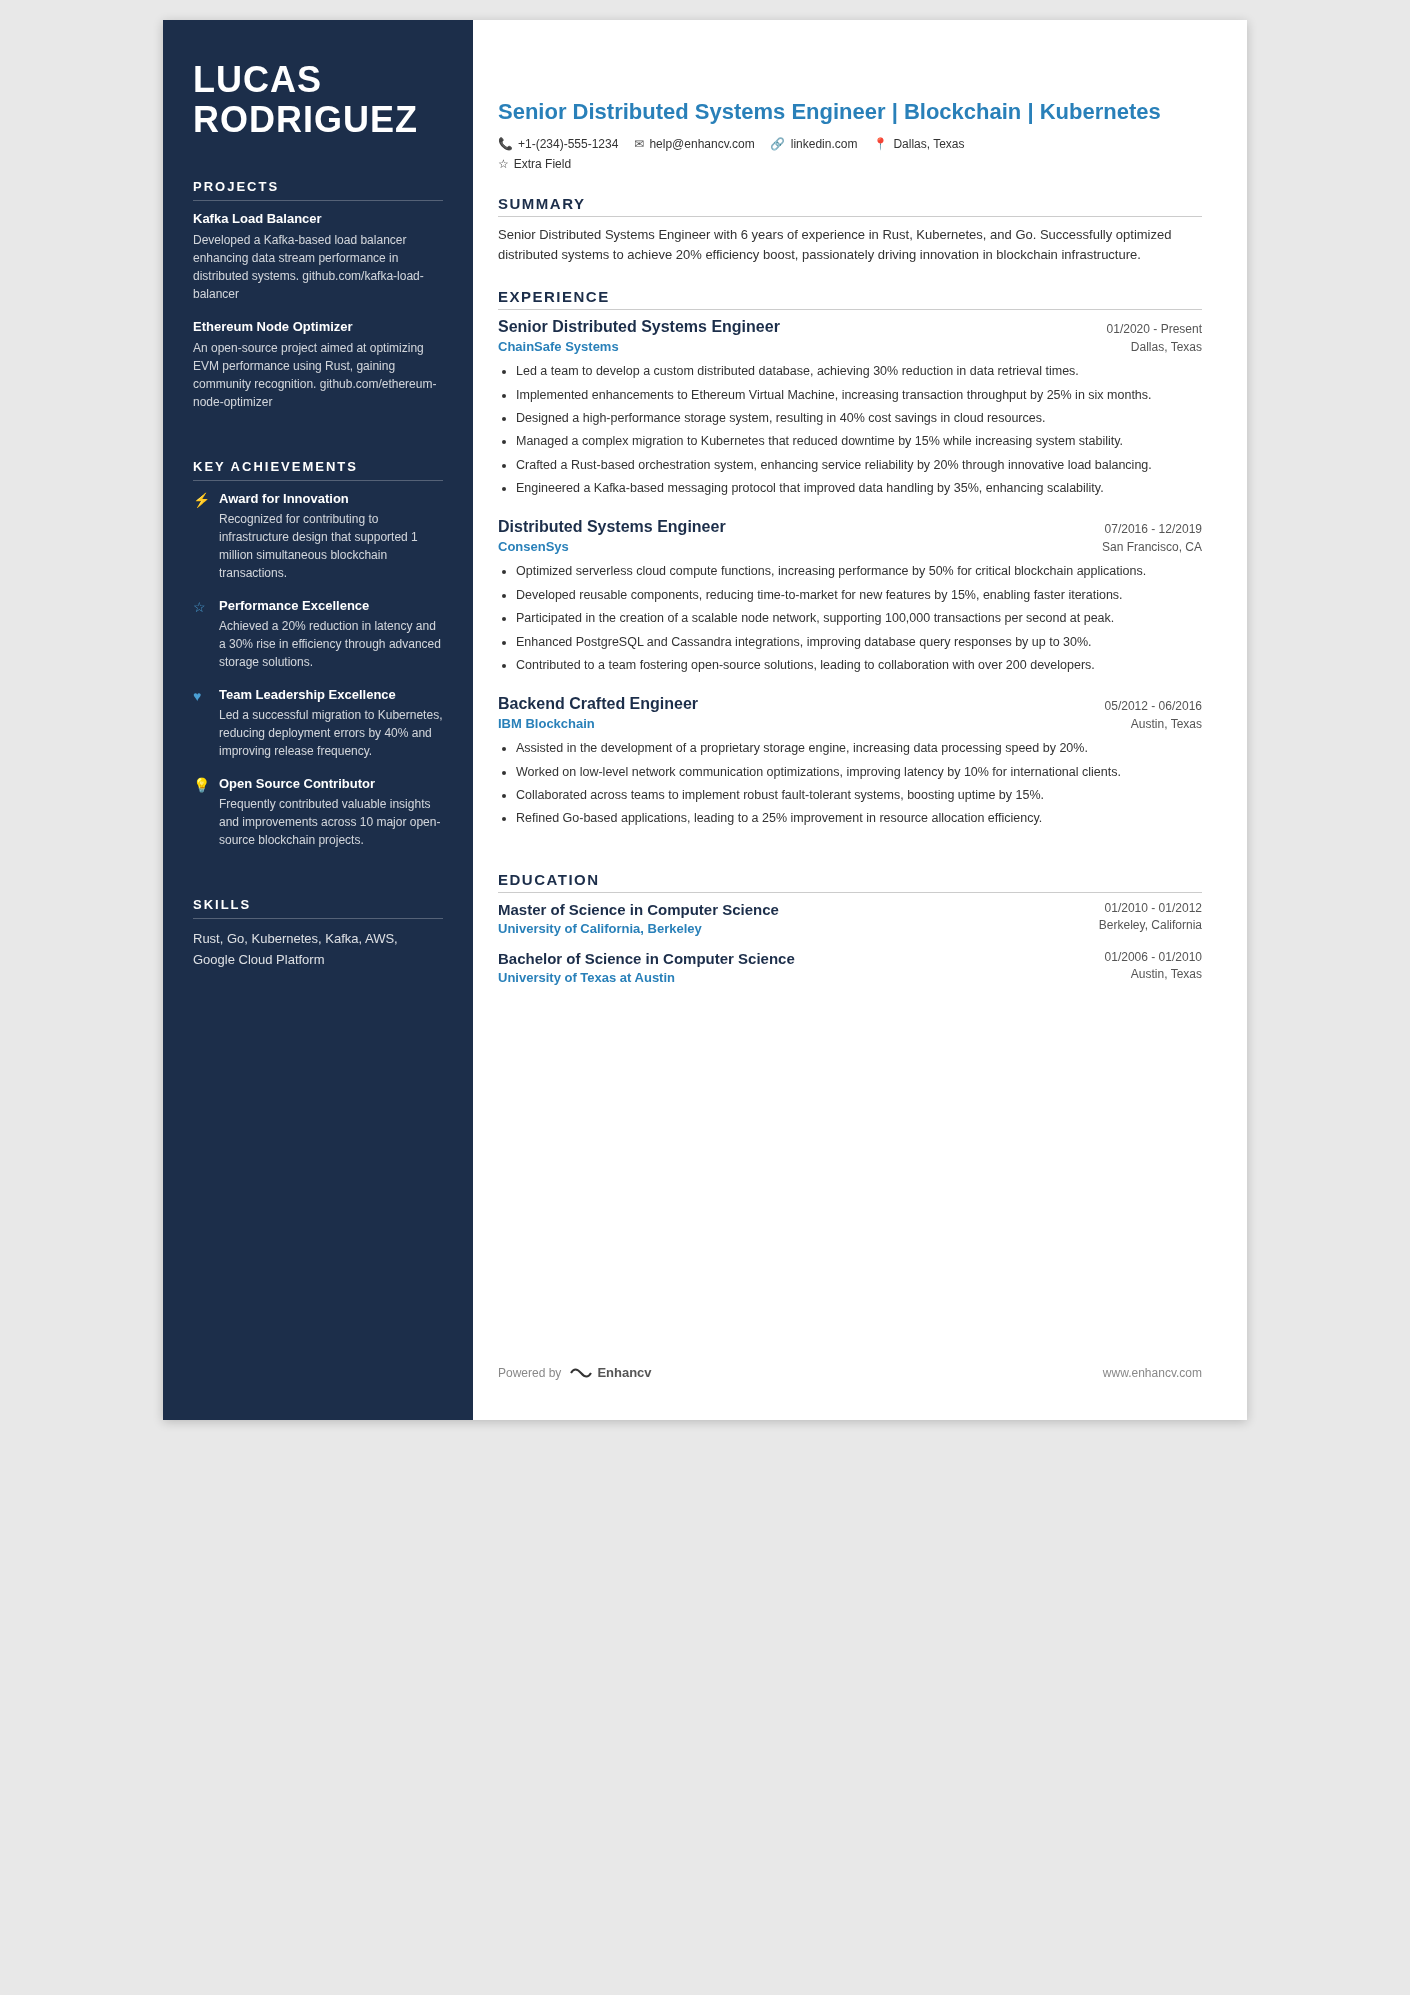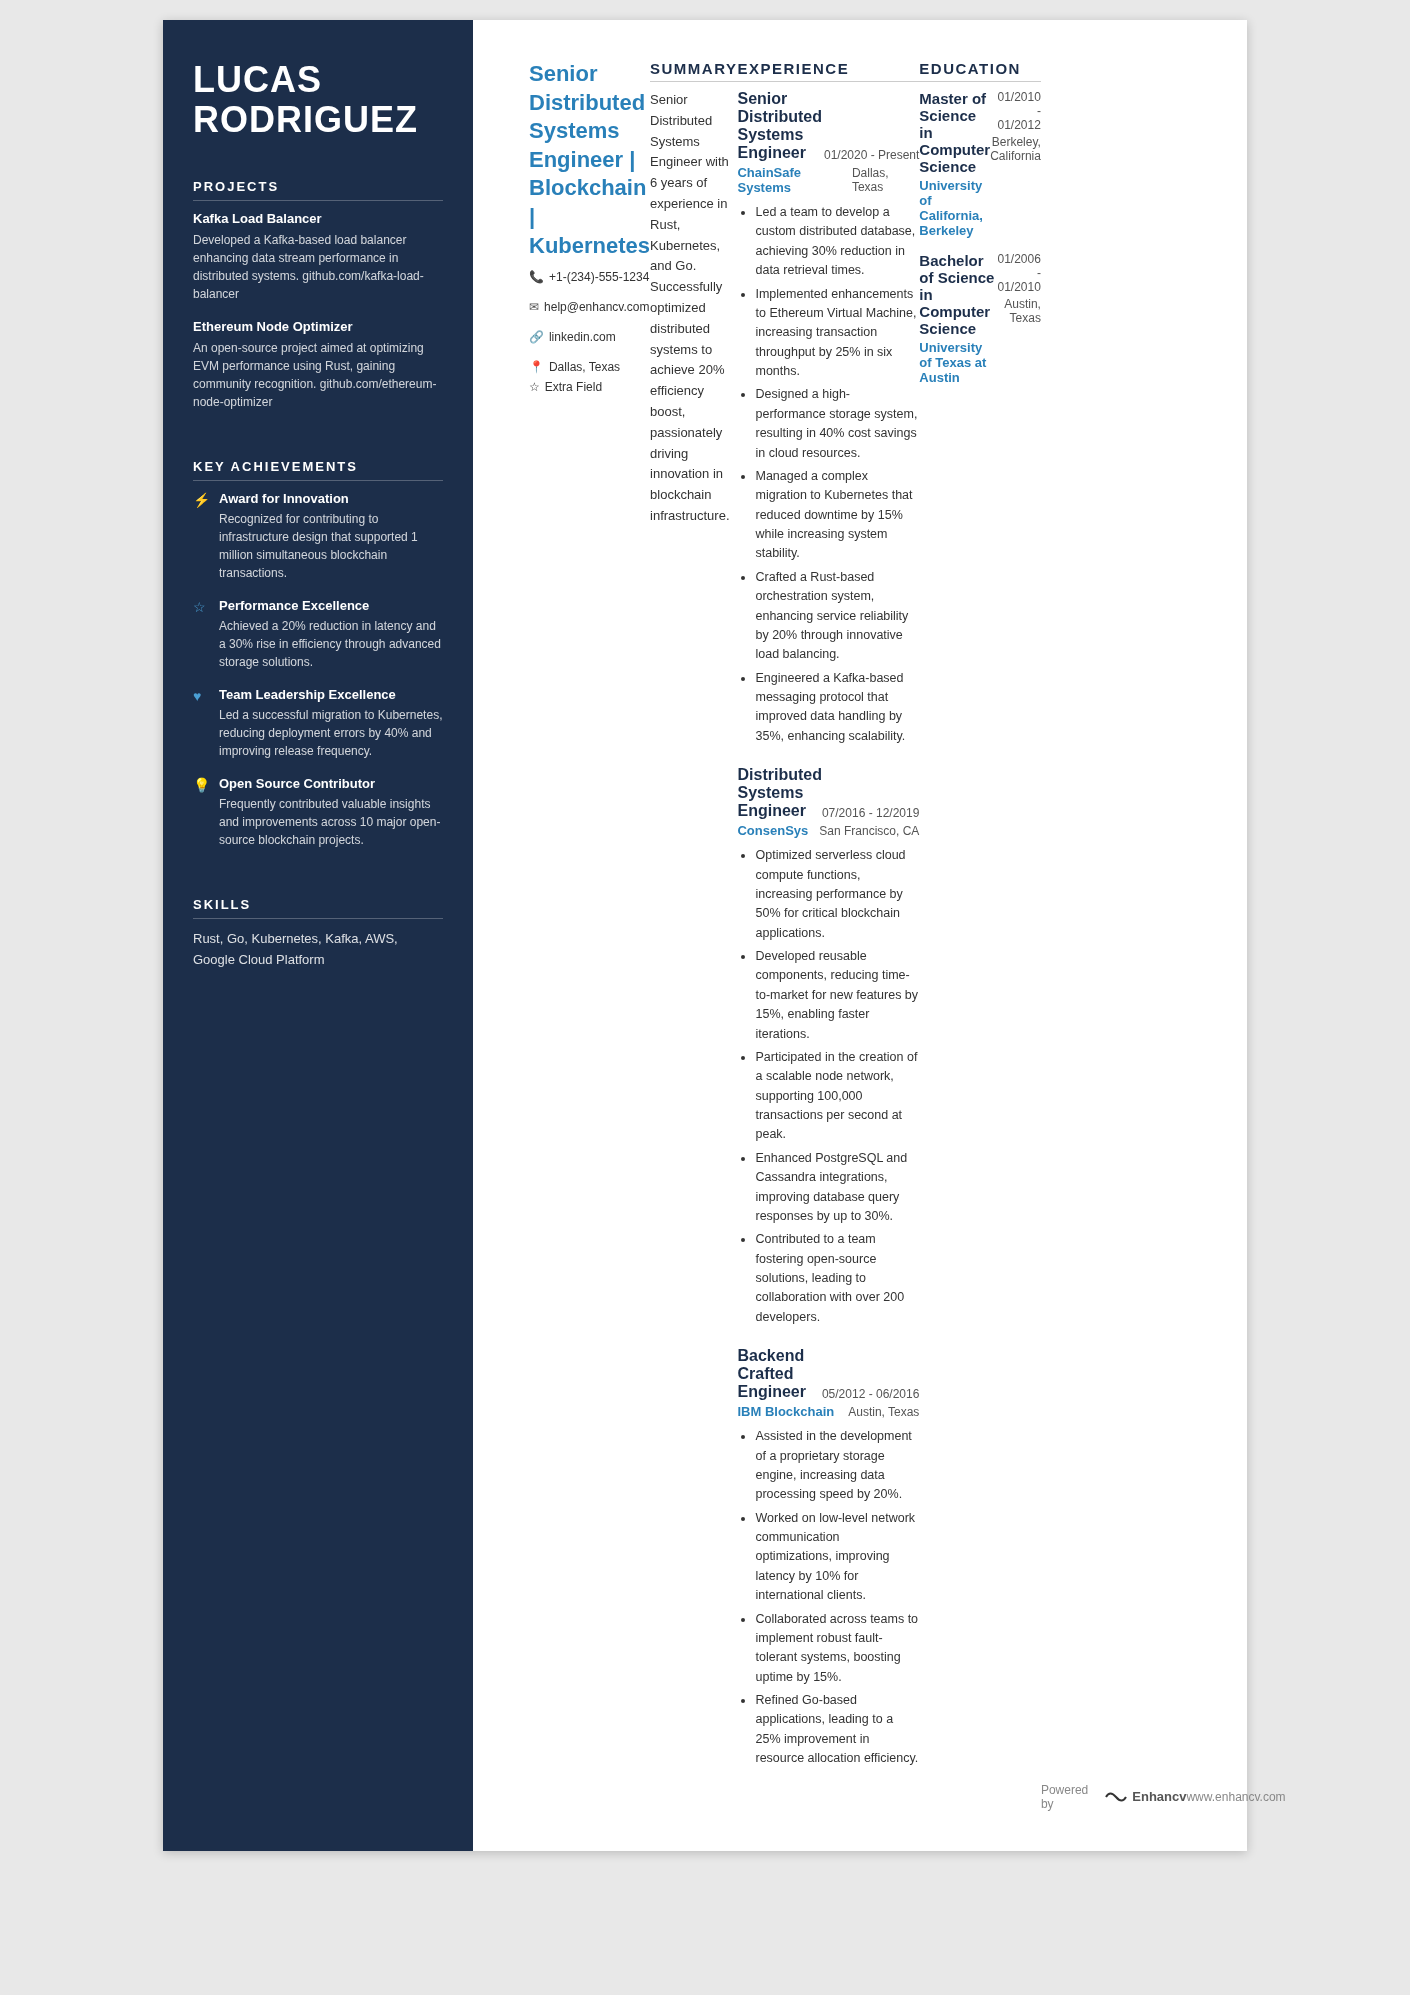--- a/index.html
+++ b/index.html
@@ -88,23 +88,24 @@
       line-height: 1.5;
     }
     .skills-text {
       font-size: 13px;
       color: rgba(255,255,255,0.85);
       line-height: 1.6;
     }
     
     .main {
       flex: 1;
-      padding: 40px 45px 40px 56px;
-      display: flex;
-      flex-direction: row;
+      padding: 40px 45px 40px 25px;
+      display: flex;
+      flex-direction: column;
+      margin-top: 38px;
     }
     .main-header {
       margin-bottom: 24px;
     }
     .main-title {
       font-size: 22px;
       font-weight: 700;
       color: #2980b9;
       margin-bottom: 10px;
       line-height: 1.3;
@@ -231,21 +232,21 @@
     .footer {
       display: flex;
       justify-content: space-between;
       align-items: center;
       margin-top: auto;
       padding-top: 20px;
     }
     .footer-left {
       display: flex;
       align-items: center;
-      gap: 16px;
+      gap: 8px;
       font-size: 12px;
       color: #888;
     }
     .footer-logo {
       display: flex;
       align-items: center;
       gap: 4px;
       font-size: 13px;
       color: #555;
       font-weight: 600;

